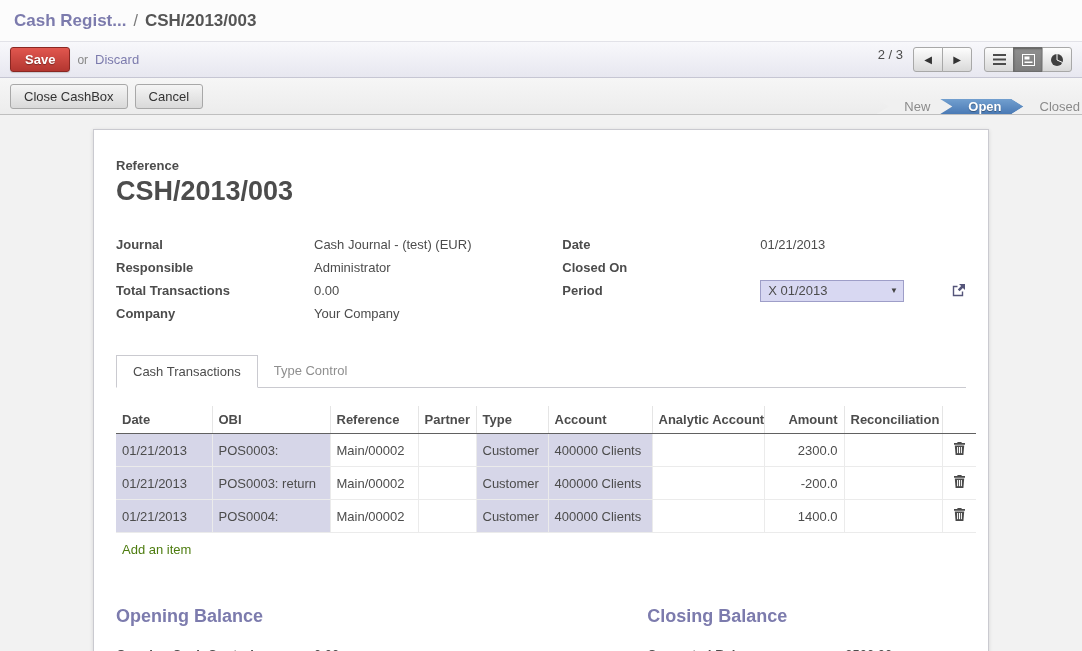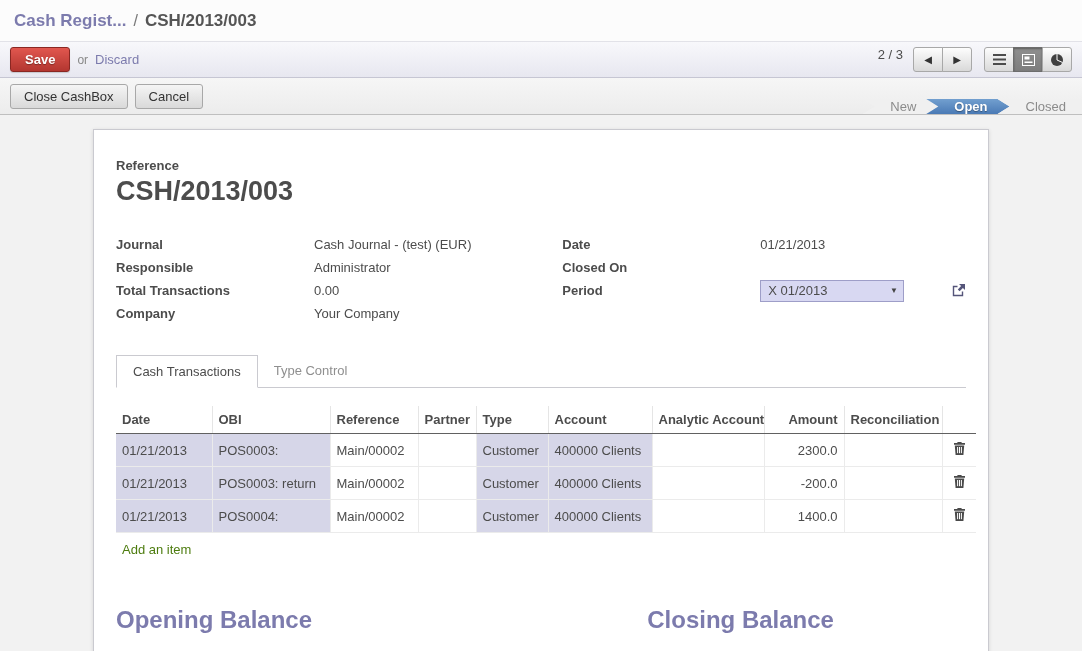--- a/index.html
+++ b/index.html
@@ -78,21 +78,21 @@
   .status-step {
     display: flex; align-items: center;
     padding: 0 22px 0 28px; color: #8b8b8b; font-size: 13px;
     background: #f0f0f0; cursor: pointer;
     clip-path: polygon(0 0, calc(100% - 12px) 0, 100% 50%, calc(100% - 12px) 100%, 0 100%, 12px 50%);
     filter: drop-shadow(0 0 1px rgba(0,0,0,0.3));
   }
   .status-step + .status-step { margin-left: -12px; }
   .status-step.last {
     clip-path: polygon(0 0, 100% 0, 100% 100%, 0 100%, 12px 50%);
-    padding-right: 16px;
+    padding-right: 2px;
   }
   .status-step.active {
     background: linear-gradient(#729fcf, #4a7ab5);
     color: #fff; font-weight: bold;
     text-shadow: 0 1px 1px rgba(0,0,0,0.35);
   }
 
   
   .content { height: 536px; overflow: hidden; background: #f2f2f2; }
   .sheet {
@@ -142,21 +142,21 @@
   .tx .hl { background: #d6d6e8; }
   .tx .num { text-align: right; }
   .tx .act { text-align: center; }
   .del-btn { background: none; border: none; padding: 0; cursor: pointer; }
   .add-item { display: inline-block; color: #4d7c0f; padding: 9px 6px; cursor: pointer; }
 
   
   .balances { display: flex; margin-top: 40px; }
   .bal-left { width: 62.5%; }
   .bal-right { flex: 1; }
-  .bal-title { color: #7c7bad; font-size: 24px; font-weight: bold; margin: 0 0 16px; }
+  .bal-title { color: #7c7bad; font-size: 18px; font-weight: bold; margin: 0 0 16px; }
 </style>
 </head>
 <body>
 
 <header class="breadcrumb-bar">
   <span class="bc-parent">Cash Regist...</span>
   <span class="bc-sep">/</span>
   <span class="bc-current">CSH/2013/003</span>
 </header>
 

